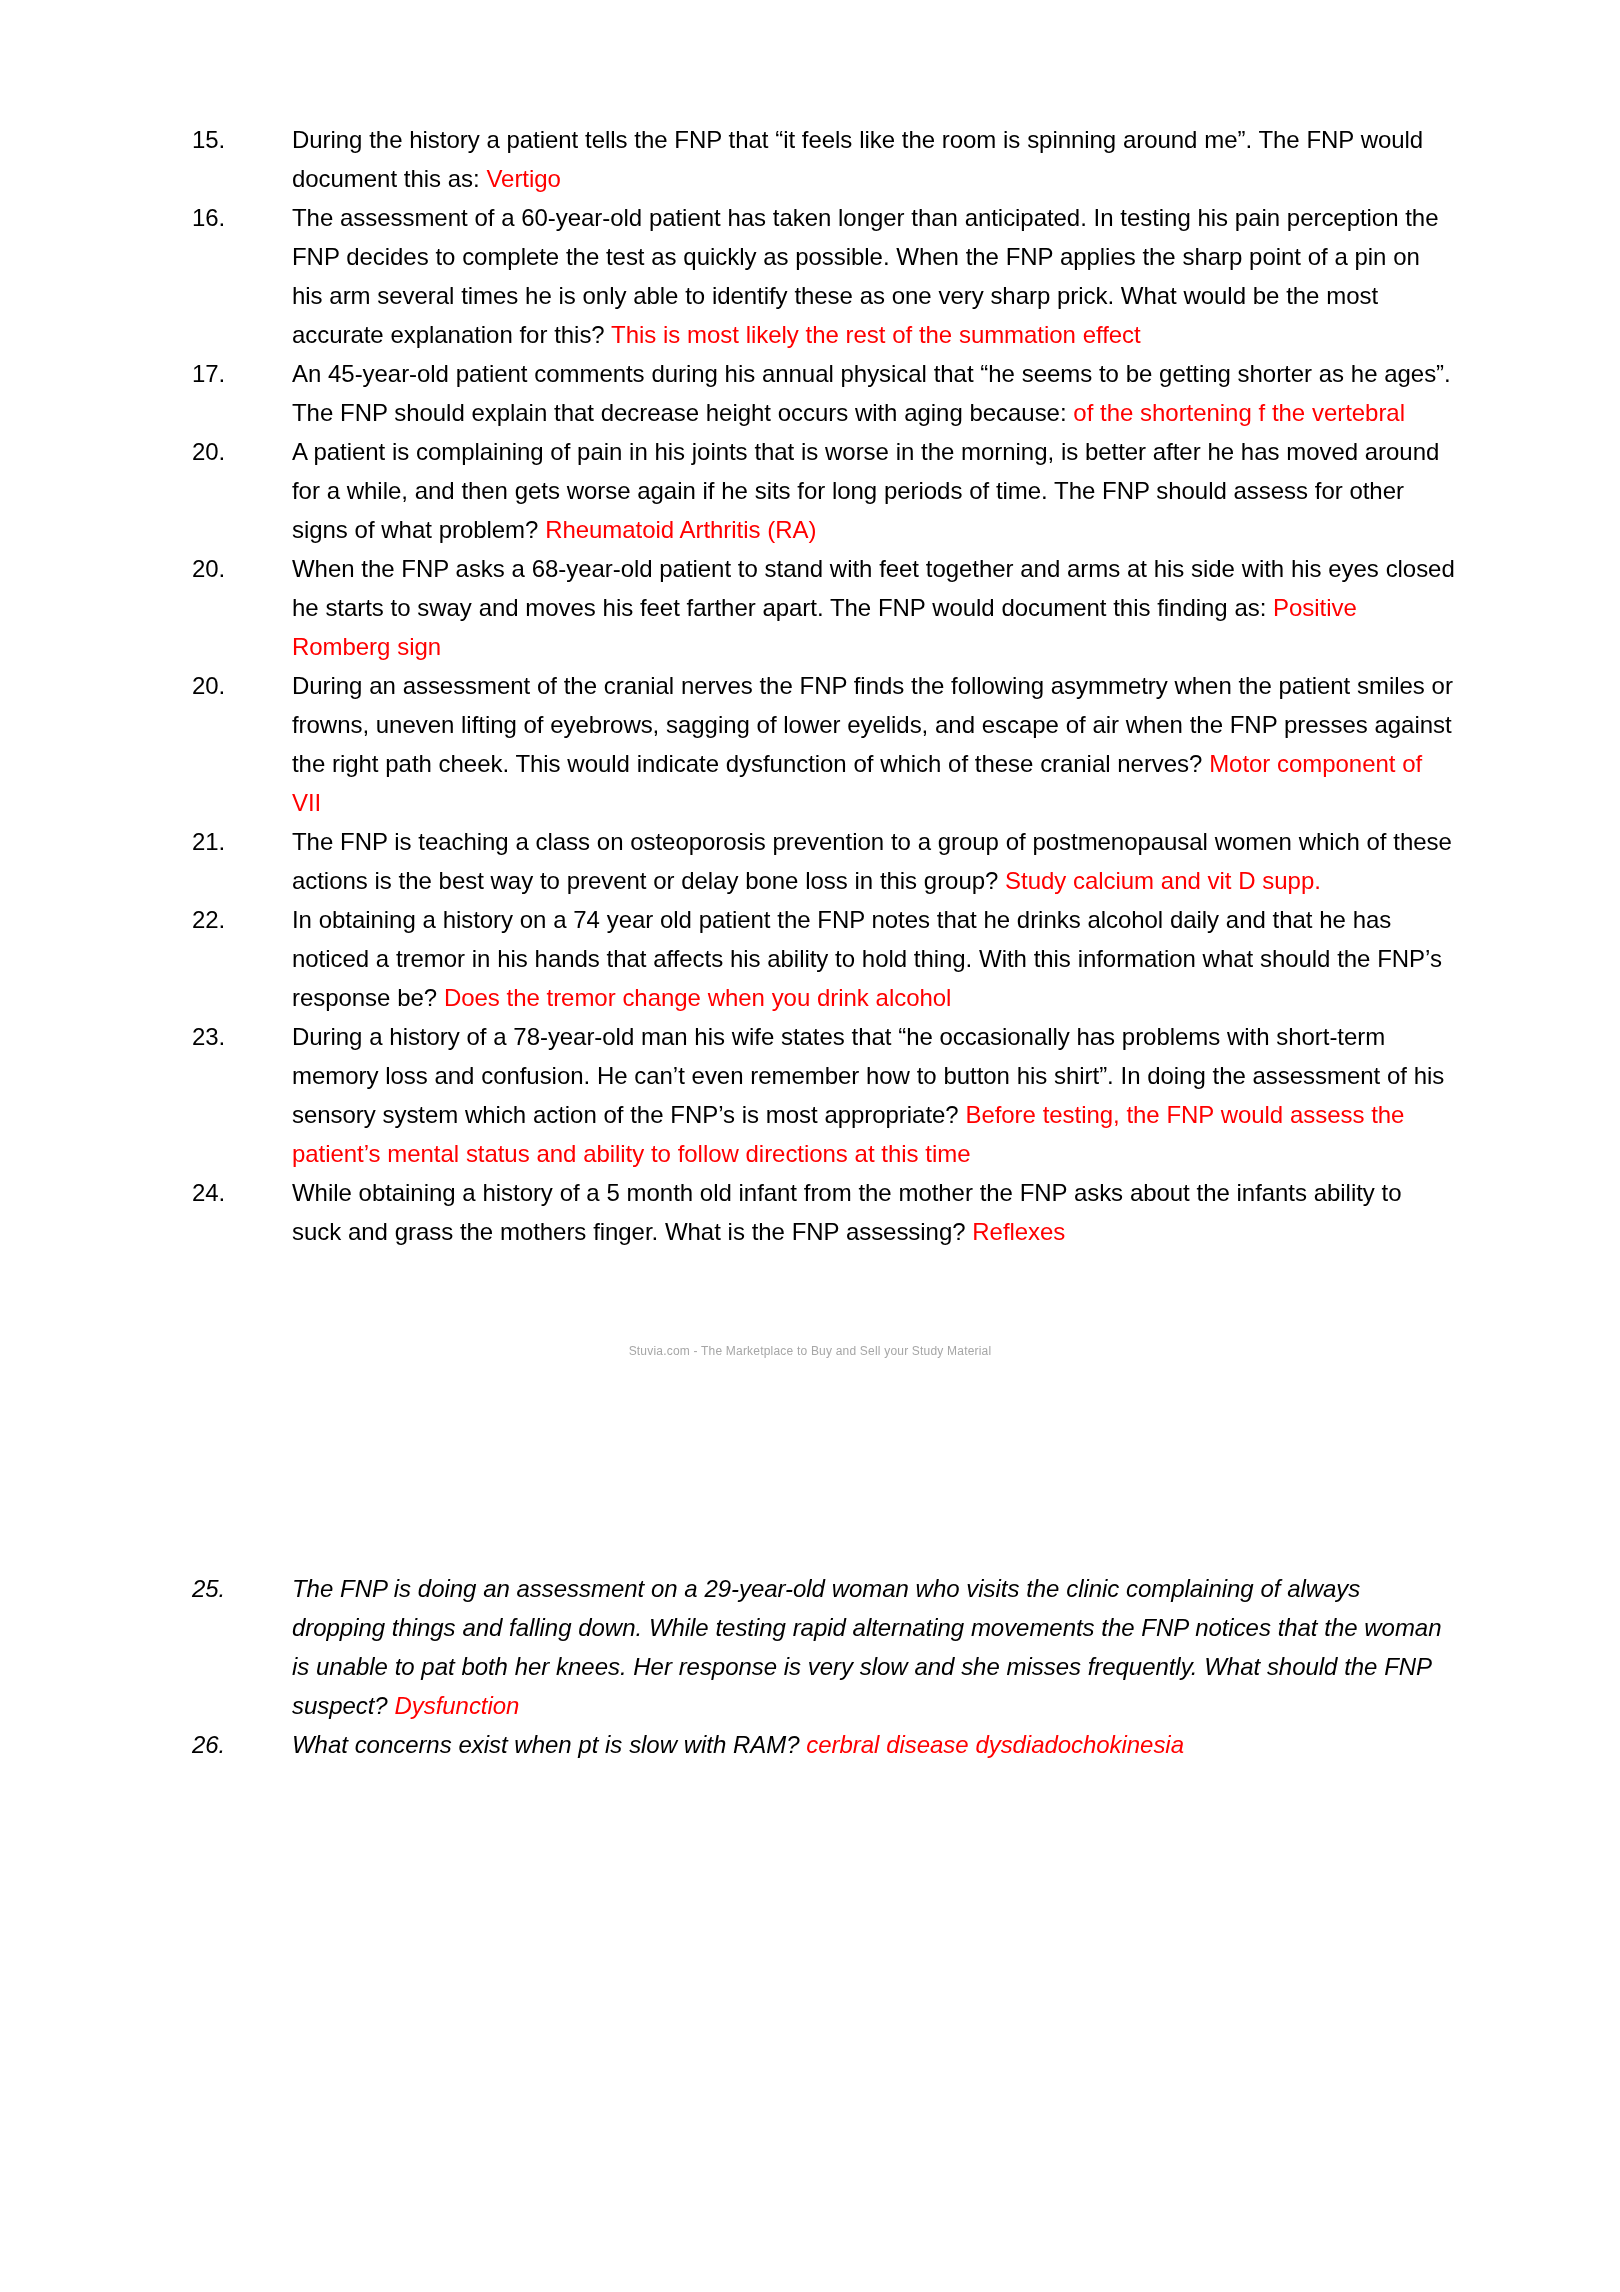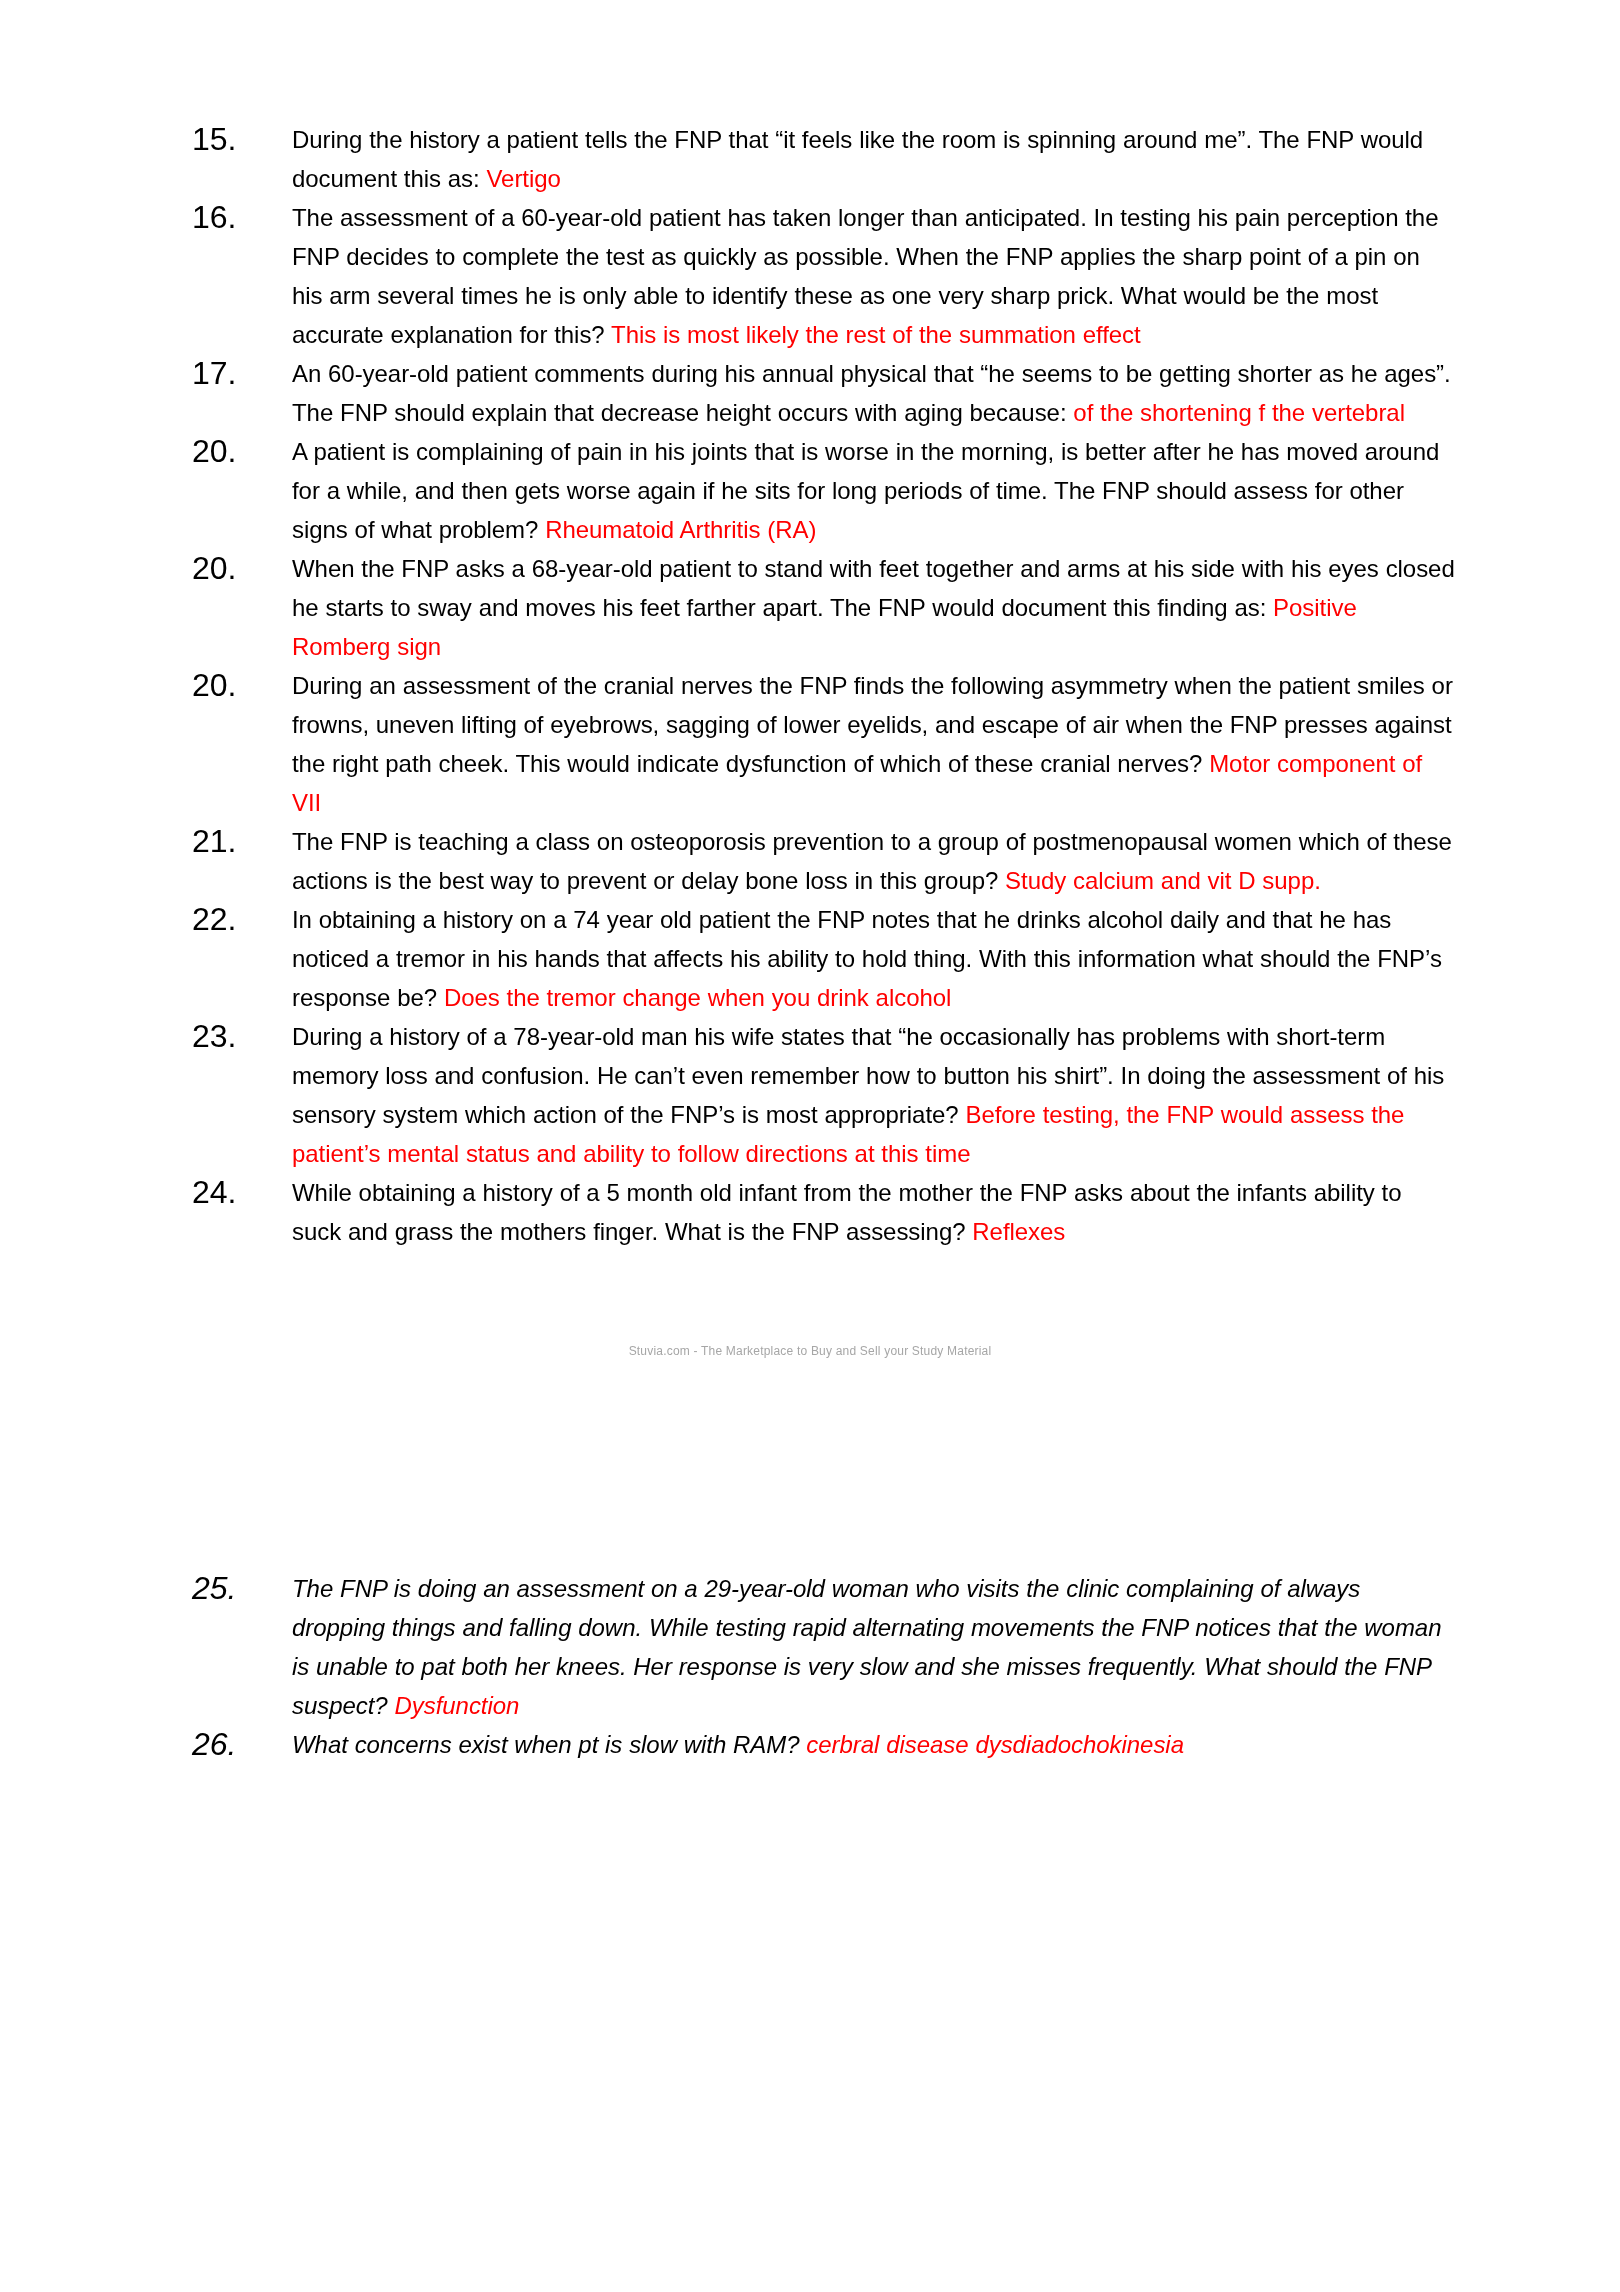--- a/index.html
+++ b/index.html
@@ -44,21 +44,21 @@
     text-align: left;
     letter-spacing: -0.05px;
     word-spacing: 0.2px;
   }
   li.qitem .num {
     position: absolute;
     left: 0;
     top: 0;
     width: 78px;
     text-align: left;
-    font-size: 32px;
+    font-size: 24px;
     line-height: 39px;
   }
   .ans {
     color: #ff0000;
   }
   .q-text {
     display: inline;
   }
   .watermark {
     position: absolute;
@@ -86,21 +86,21 @@
 
   <div class="content">
     <ol class="qlist">
       <li class="qitem">
         <span class="num">15.</span><span class="q-text">During the history a patient tells the FNP that “it feels like the room is spinning around me”. The FNP would document this as: </span><span class="ans">Vertigo</span>
       </li>
       <li class="qitem">
         <span class="num">16.</span><span class="q-text">The assessment of a 60-year-old patient has taken longer than anticipated. In testing his pain perception the FNP decides to complete the test as quickly as possible. When the FNP applies the sharp point of a pin on his arm several times he is only able to identify these as one very sharp prick. What would be the most accurate explanation for this? </span><span class="ans">This is most likely the rest of the summation effect</span>
       </li>
       <li class="qitem">
-        <span class="num">17.</span><span class="q-text">An 60-year-old patient comments during his annual physical that “he seems to be getting shorter as he ages”. The FNP should explain that decrease height occurs with aging because: </span><span class="ans">of the shortening f the vertebral</span>
+        <span class="num">17.</span><span class="q-text">An 45-year-old patient comments during his annual physical that “he seems to be getting shorter as he ages”. The FNP should explain that decrease height occurs with aging because: </span><span class="ans">of the shortening f the vertebral</span>
       </li>
       <li class="qitem">
         <span class="num">20.</span><span class="q-text">A patient is complaining of pain in his joints that is worse in the morning, is better after he has moved around for a while, and then gets worse again if he sits for long periods of time. The FNP should assess for other signs of what problem? </span><span class="ans">Rheumatoid Arthritis (RA)</span>
       </li>
       <li class="qitem">
         <span class="num">20.</span><span class="q-text">When the FNP asks a 68-year-old patient to stand with feet together and arms at his side with his eyes closed he starts to sway and moves his feet farther apart. The FNP would document this finding as: </span><span class="ans">Positive Romberg sign</span>
       </li>
       <li class="qitem">
         <span class="num">20.</span><span class="q-text">During an assessment of the cranial nerves the FNP finds the following asymmetry when the patient smiles or frowns, uneven lifting of eyebrows, sagging of lower eyelids, and escape of air when the FNP presses against the right path cheek. This would indicate dysfunction of which of these cranial nerves? </span><span class="ans">Motor component of VII</span>
       </li>

